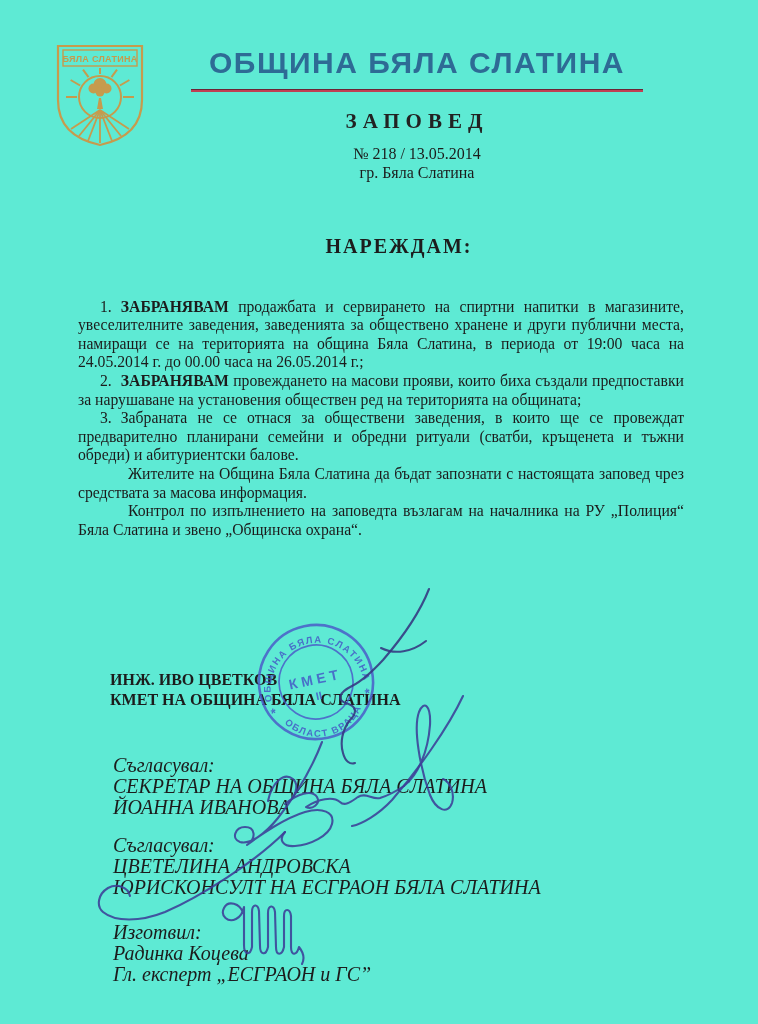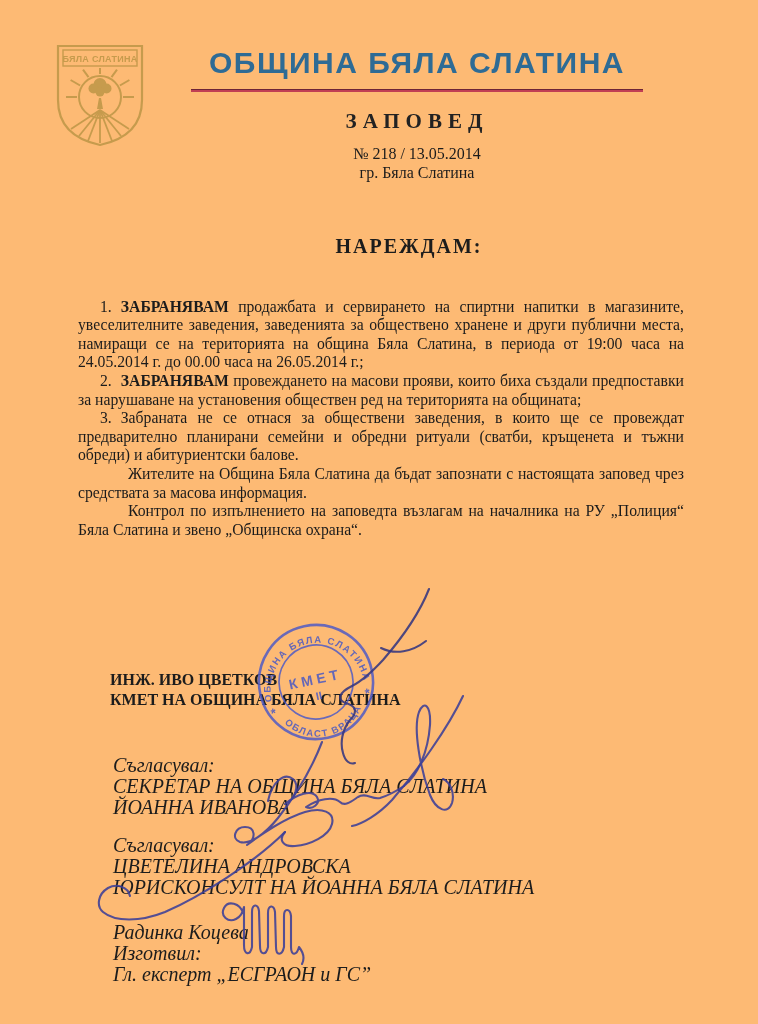--- a/index.html
+++ b/index.html
@@ -1,21 +1,21 @@
 <!DOCTYPE html>
 <html><head>
 <meta charset="utf-8">
 <style>
   * { margin:0; padding:0; box-sizing:border-box; }
   html,body { background:#e8e8e8; }
   .page {
     position:relative;
     width:758px; height:1024px;
     margin:0 auto;
-    background:#fdba74;
+    background:#5eead4;
     overflow:hidden;
     font-family:"Liberation Serif", serif;
     color:#1c1c1c;
   }
   
   .logo-wrap { position:absolute; left:54px; top:42px; width:92px; height:106px; }
   .header-block { position:absolute; left:76px; top:46px; width:682px; text-align:center; }
   .org-title {
     font-family:"Liberation Sans", sans-serif;
     font-weight:bold; font-size:30px; letter-spacing:1.5px;
@@ -33,21 +33,21 @@
   .doc-city   { margin-top:1px;  font-size:16px; }
   
   .doc-body {
     position:absolute; left:78px; top:211px; width:606px;
     font-size:15.7px; line-height:18.6px; text-align:justify;
   }
   .p-basis { text-indent:50px; }
   .h-command {
     margin-top:26px; text-align:center; text-indent:0;
     font-weight:bold; font-size:20px; letter-spacing:2px;
-    position:relative; left:28px;
+    position:relative; left:18px;
   }
   .items { margin-top:42px; }
   .item { text-indent:22px; }
   .item .num { padding-right:9px; }
   .p-close { text-indent:50px; }
   
   .issuer {
     position:absolute; left:110px; top:670px;
     font-weight:bold; font-size:16px; line-height:19.5px;
   }
@@ -132,25 +132,25 @@
   </div>
 
   <div class="sig-block sig-1">
     <div>Съгласувал:</div>
     <div>СЕКРЕТАР НА ОБЩИНА БЯЛА СЛАТИНА</div>
     <div>ЙОАННА ИВАНОВА</div>
   </div>
   <div class="sig-block sig-2">
     <div>Съгласувал:</div>
     <div>ЦВЕТЕЛИНА АНДРОВСКА</div>
-    <div>ЮРИСКОНСУЛТ НА ЙОАННА БЯЛА СЛАТИНА</div>
+    <div>ЮРИСКОНСУЛТ НА ЕСГРАОН БЯЛА СЛАТИНА</div>
   </div>
   <div class="sig-block sig-3">
+    <div>Изготвил:</div>
     <div>Радинка Коцева</div>
-    <div>Изготвил:</div>
     <div>Гл. експерт „ЕСГРАОН и ГС”</div>
   </div>
 
   <svg class="overlay" viewBox="0 0 758 1024">
     <defs>
       <path id="arcTop" d="M -47 8 A 47 47 0 1 1 47 8"></path>
       <path id="arcBot" d="M -47 8 A 47 47 0 0 0 47 8"></path>
     </defs>
 
     <g transform="translate(316,682) rotate(-12)" opacity="0.82">

